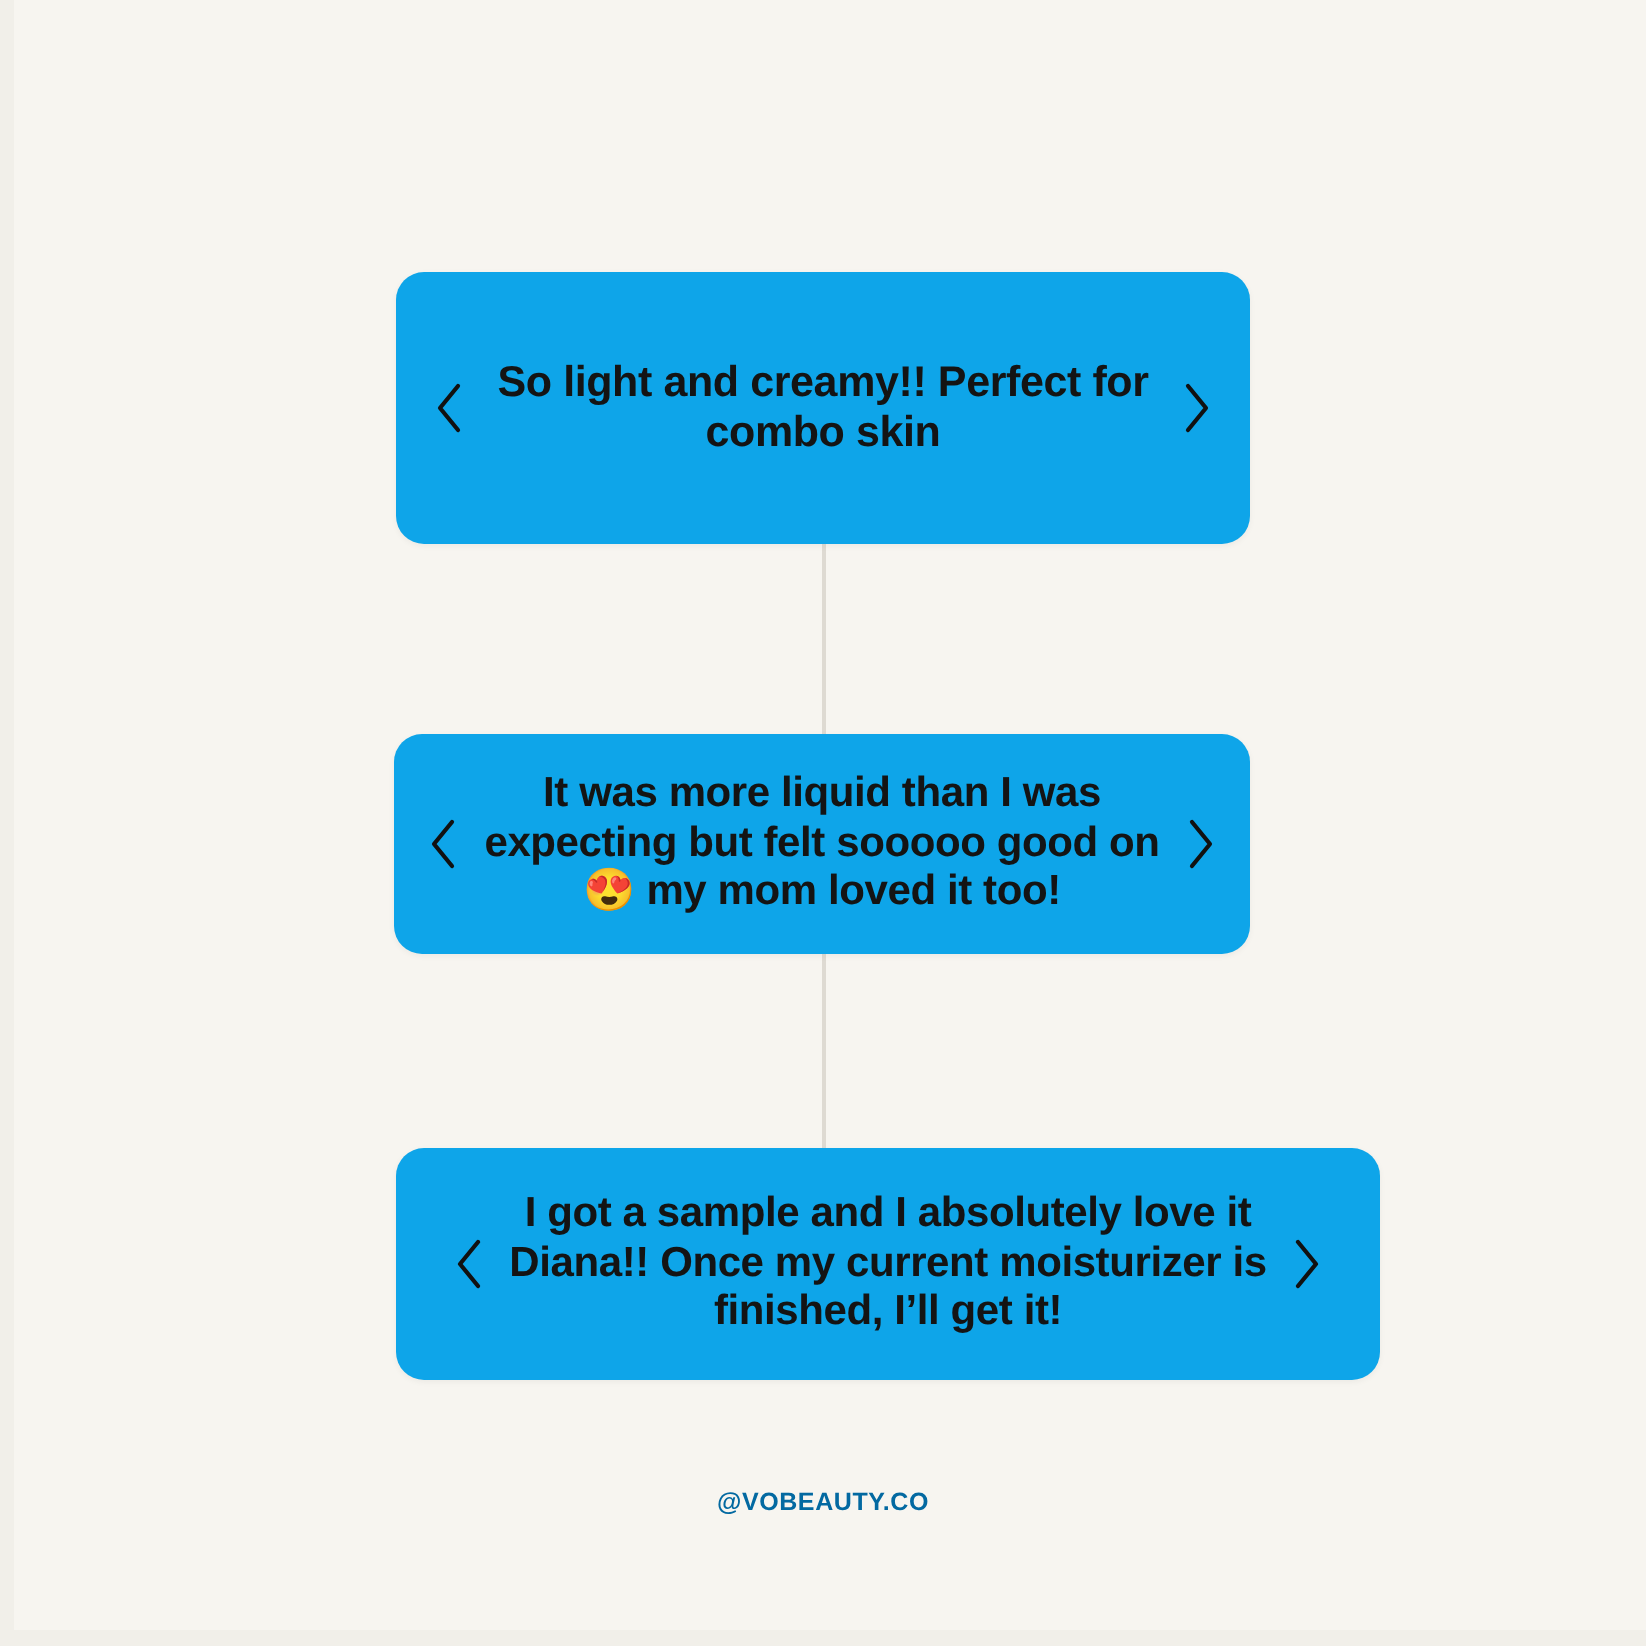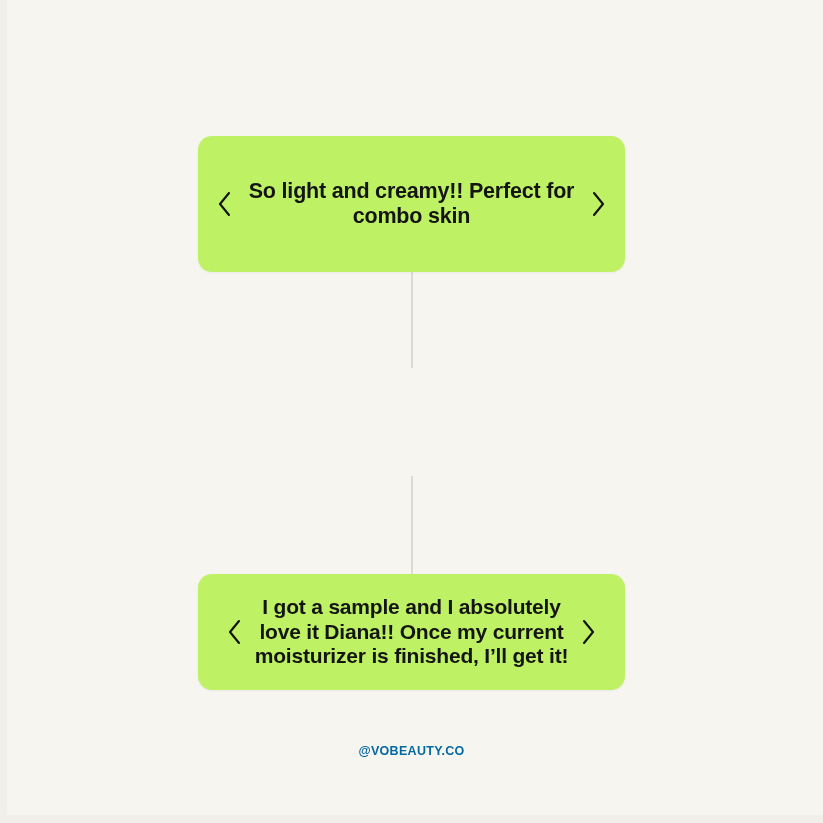--- a/index.html
+++ b/index.html
@@ -51,31 +51,31 @@
     position: absolute;
     width: 2px;
     background: #dedad2;
     left: 411px;
   }
   .connector.c1 { top: 272px; height: 96px; }
   .connector.c2 { top: 476px; height: 100px; }
 
   .card {
     position: absolute;
-    background: #bef264;
+    background: #0ea5e9;
     border-radius: 14px;
     box-shadow: 0 1px 3px rgba(0,0,0,0.05);
     display: flex;
     align-items: center;
     justify-content: space-between;
     box-sizing: border-box;
   }
   .card-1 { left: 198px; top: 136px; width: 427px; height: 136px; padding: 0 14px; }
   .card-2 { left: 197px; top: 367px; width: 428px; height: 110px; padding: 0 12px; }
-  .card-3 { left: 198px; top: 574px; width: 427px; height: 116px; padding: 0 24px; }
+  .card-3 { left: 198px; top: 574px; width: 492px; height: 116px; padding: 0 24px; }
 
   .arrow {
     flex: 0 0 auto;
     width: 26px;
     height: 40px;
     display: flex;
     align-items: center;
     justify-content: center;
     cursor: pointer;
     user-select: none;
@@ -128,20 +128,33 @@
         </svg>
       </div>
       <div class="card-text">So light and creamy!! Perfect for combo skin</div>
       <div class="arrow">
         <svg width="16" height="26" viewBox="0 0 16 26" fill="none" xmlns="http://www.w3.org/2000/svg">
           <path d="M4 2 L13 13 L4 24" stroke="#111111" stroke-width="2.1" stroke-linecap="round" stroke-linejoin="round"></path>
         </svg>
       </div>
     </div>
 
+    <div class="card card-2">
+      <div class="arrow">
+        <svg width="16" height="26" viewBox="0 0 16 26" fill="none" xmlns="http://www.w3.org/2000/svg">
+          <path d="M12 2 L3 13 L12 24" stroke="#111111" stroke-width="2.1" stroke-linecap="round" stroke-linejoin="round"></path>
+        </svg>
+      </div>
+      <div class="card-text">It was more liquid than I was expecting but felt sooooo good on 😍 my mom loved it too!</div>
+      <div class="arrow">
+        <svg width="16" height="26" viewBox="0 0 16 26" fill="none" xmlns="http://www.w3.org/2000/svg">
+          <path d="M4 2 L13 13 L4 24" stroke="#111111" stroke-width="2.1" stroke-linecap="round" stroke-linejoin="round"></path>
+        </svg>
+      </div>
+    </div>
 
     <div class="card card-3">
       <div class="arrow">
         <svg width="16" height="26" viewBox="0 0 16 26" fill="none" xmlns="http://www.w3.org/2000/svg">
           <path d="M12 2 L3 13 L12 24" stroke="#111111" stroke-width="2.1" stroke-linecap="round" stroke-linejoin="round"></path>
         </svg>
       </div>
       <div class="card-text">I got a sample and I absolutely love it Diana!!  Once my current moisturizer is finished, I’ll get it!</div>
       <div class="arrow">
         <svg width="16" height="26" viewBox="0 0 16 26" fill="none" xmlns="http://www.w3.org/2000/svg">

